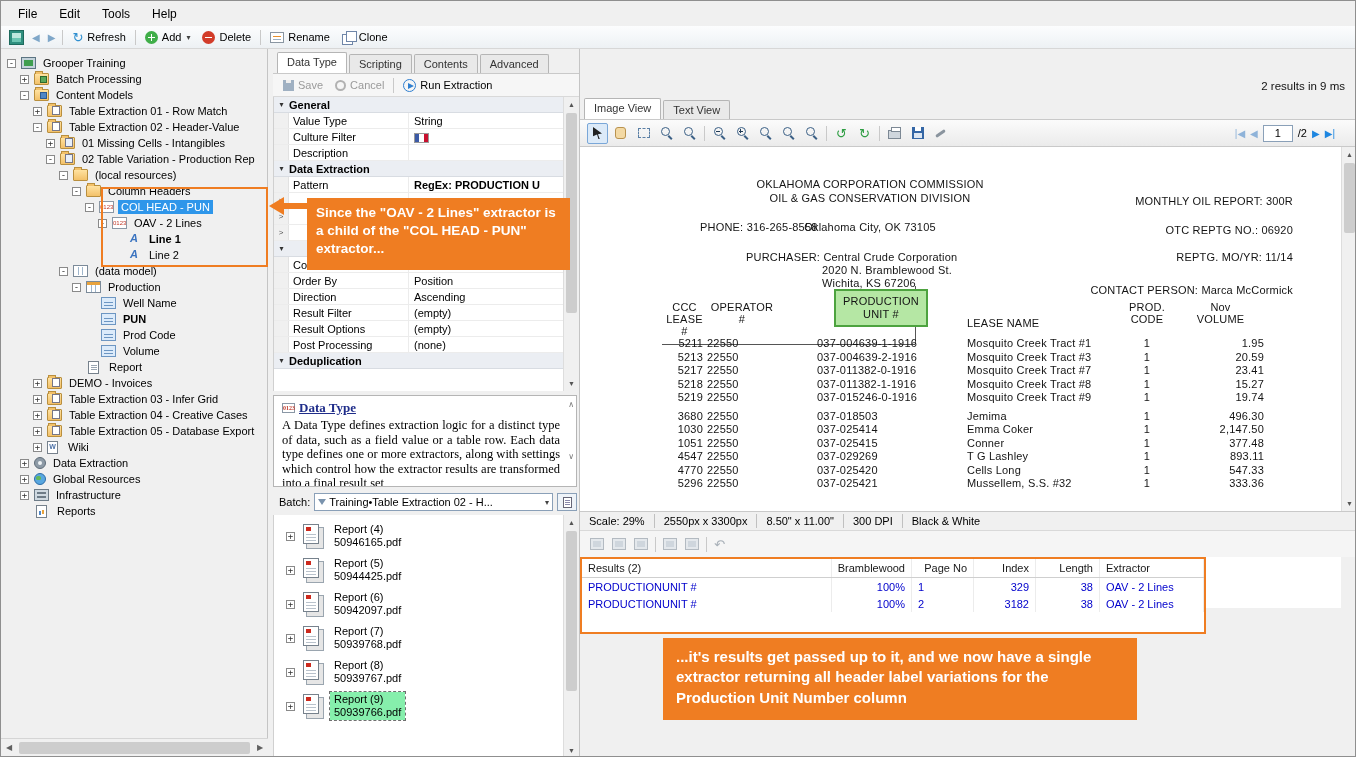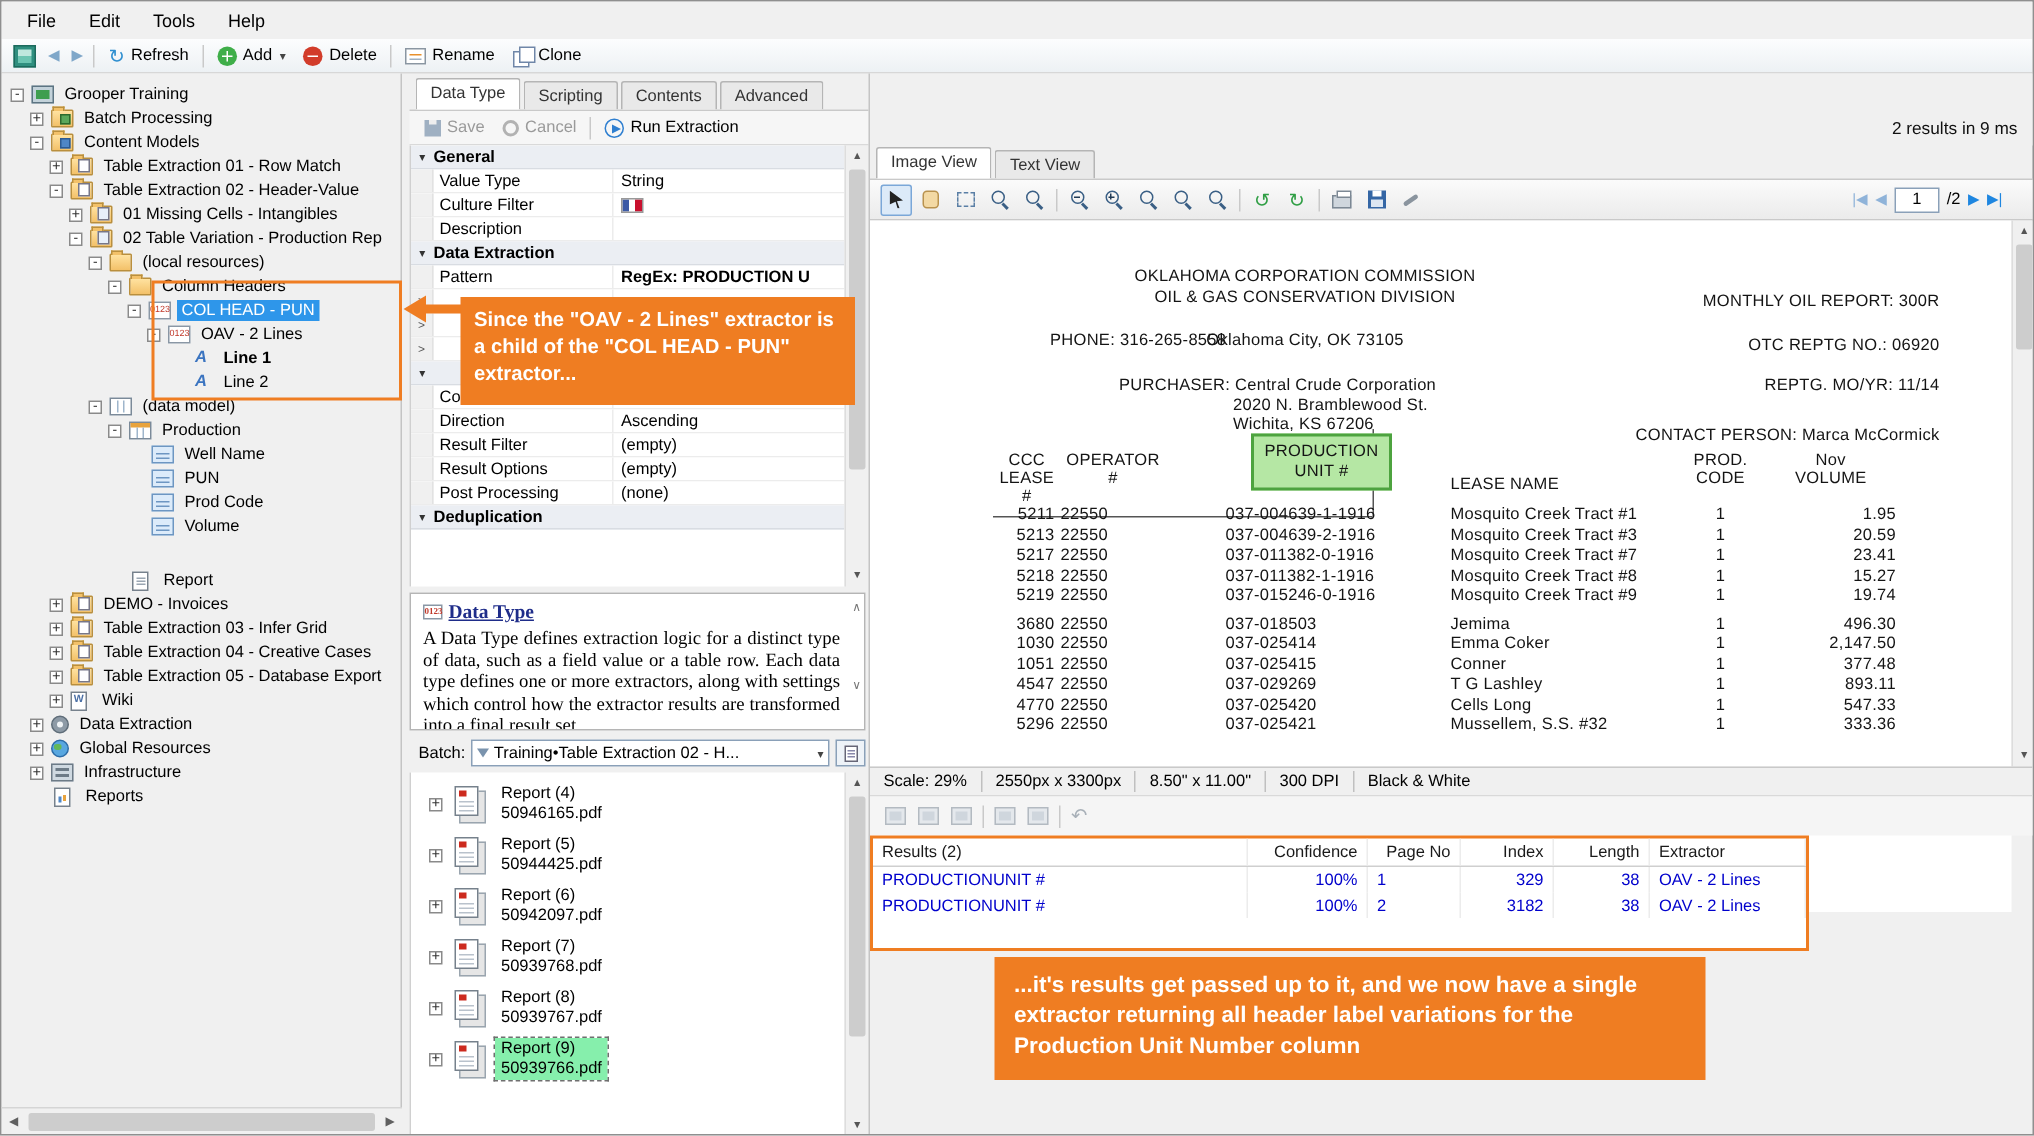--- a/index.html
+++ b/index.html
@@ -301,36 +301,36 @@
     <div class="trow" style="padding-left: 71px;">
       <span class="texp">-</span>
       <span class="tico tico-table"></span>
       <span class="tlabel">Production</span>
     </div>
     <div class="trow" style="padding-left: 84px;">
       <span class="texp-sp"></span>
       <span class="tico tico-field"></span>
       <span class="tlabel">Well Name</span>
     </div>
-    <div class="trow" style="padding-left: 84px;">
+    <div class="trow" style="padding-left: 84px; font-weight: bold;">
       <span class="texp-sp"></span>
       <span class="tico tico-field"></span>
       <span class="tlabel">PUN</span>
     </div>
     <div class="trow" style="padding-left: 84px;">
       <span class="texp-sp"></span>
       <span class="tico tico-field"></span>
       <span class="tlabel">Prod Code</span>
     </div>
     <div class="trow" style="padding-left: 84px;">
       <span class="texp-sp"></span>
       <span class="tico tico-field"></span>
       <span class="tlabel">Volume</span>
     </div>
-    <div class="trow" style="padding-left: 71px; margin-top: 20px;">
+    <div class="trow" style="padding-left: 71px;">
       <span class="texp-sp"></span>
       <span class="tico tico-document"></span>
       <span class="tlabel">Report</span>
     </div>
     <div class="trow" style="padding-left: 32px;">
       <span class="texp">+</span>
       <span class="tico tico-content-model"></span>
       <span class="tlabel">DEMO - Invoices</span>
     </div>
     <div class="trow" style="padding-left: 32px;">
@@ -446,20 +446,25 @@
       <span class="val"></span>
     </div>
     <div class="psec">
       <span class="arrow">▾</span>
       <span class="seclab"></span>
     </div>
     <div class="prow">
       <span class="gut"></span>
       <span class="lab">Collation</span>
       <span class="val">Individual</span>
+    </div>
+    <div class="prow">
+      <span class="gut"></span>
+      <span class="lab">Order By</span>
+      <span class="val">Position</span>
     </div>
     <div class="prow">
       <span class="gut"></span>
       <span class="lab">Direction</span>
       <span class="val">Ascending</span>
     </div>
     <div class="prow">
       <span class="gut"></span>
       <span class="lab">Result Filter</span>
       <span class="val">(empty)</span>
@@ -799,21 +804,21 @@
   <span class="tsep"></span>
   <span class="dico"></span>
   <span class="dico"></span>
   <span class="tsep"></span>
   <span class="i-undo">↶</span>
 </div>
 
 <div id="results-box">
     <div class="rg-row rg-head">
       <div class="rc rc1">Results (2)</div>
-      <div class="rc rc2">Confidence</div>
+      <div class="rc rc2">Bramblewood</div>
       <div class="rc rc3">Page No</div>
       <div class="rc rc4">Index</div>
       <div class="rc rc5">Length</div>
       <div class="rc rc6">Extractor</div>
     </div>
     <div class="rg-row rg-val">
       <div class="rc rc1">PRODUCTIONUNIT #</div>
       <div class="rc rc2">100%</div>
       <div class="rc rc3">1</div>
       <div class="rc rc4">329</div>

